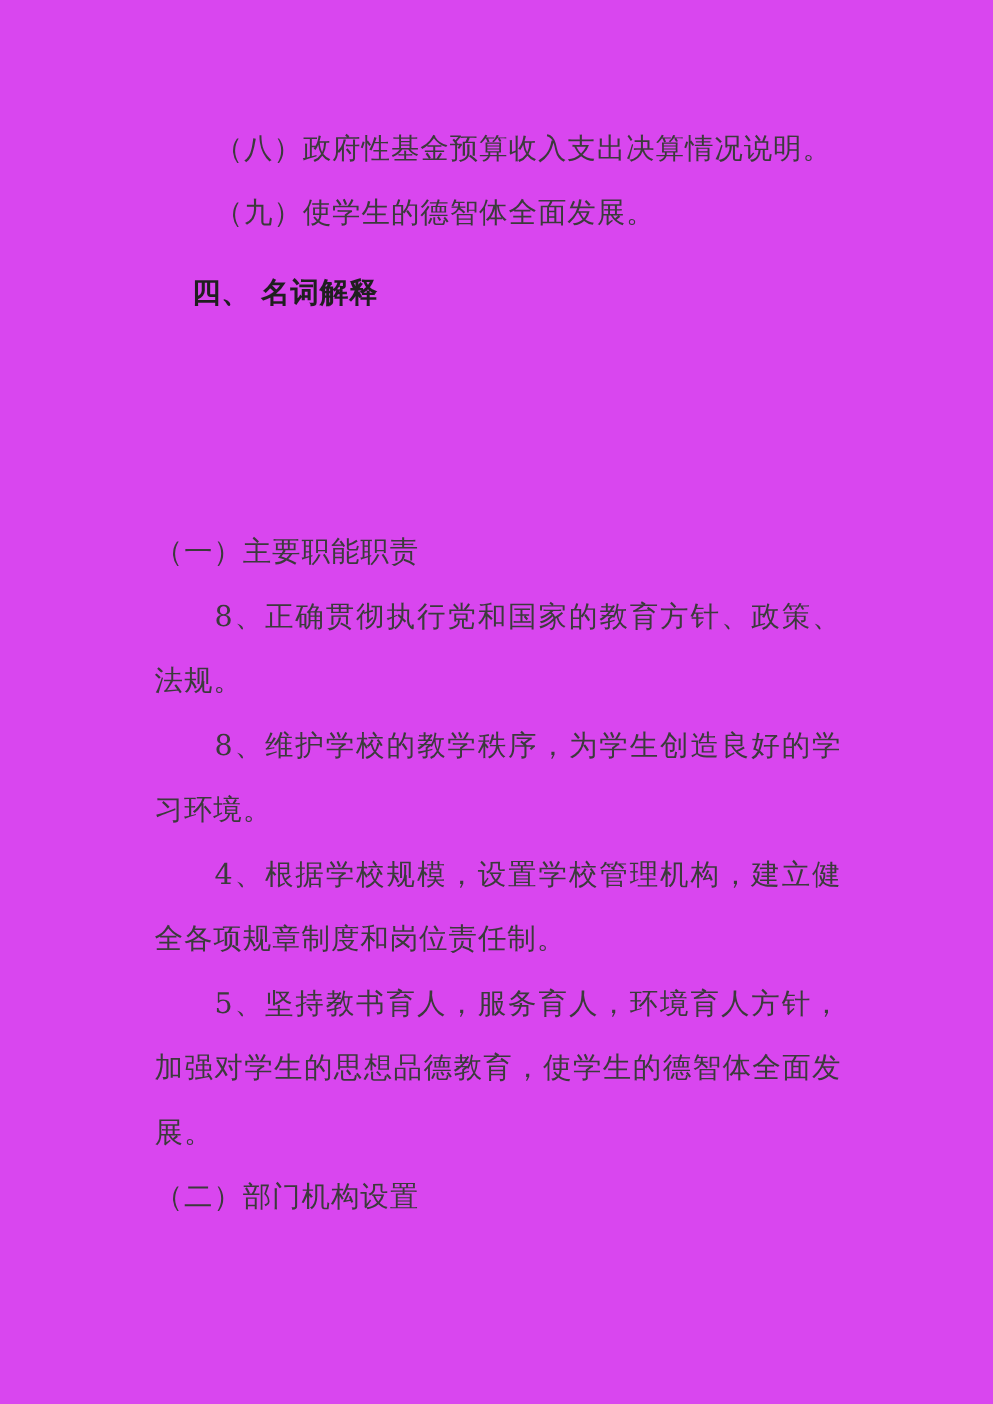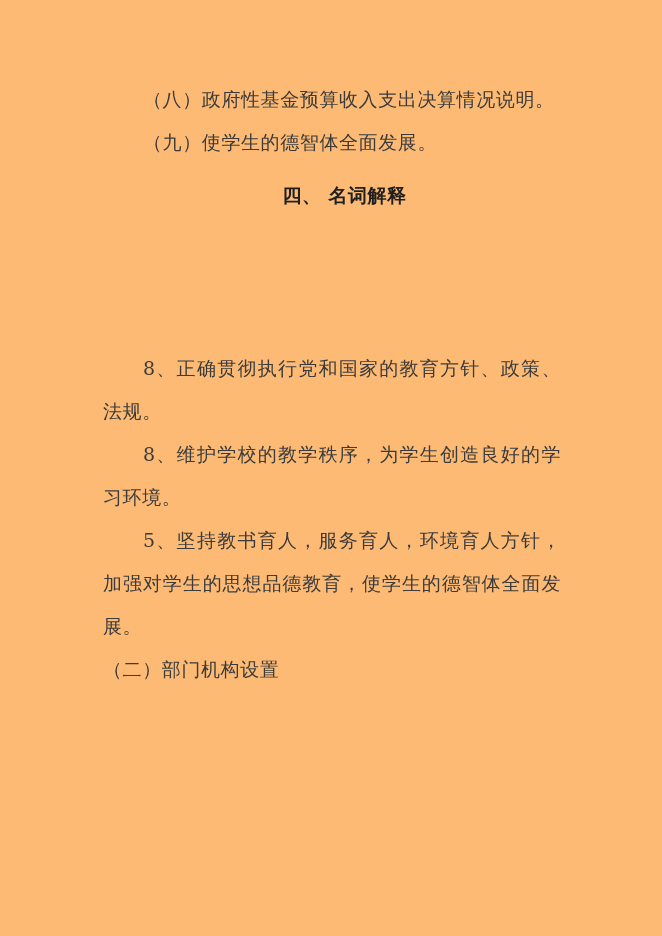--- a/index.html
+++ b/index.html
@@ -11,21 +11,21 @@
     width: 662px;
     height: 936px;
     overflow: hidden;
     font-family: "DejaVu Serif", "Liberation Serif", serif;
     -webkit-font-smoothing: antialiased;
   }
   .page {
     position: relative;
     width: 662px;
     height: 936px;
-    background: #fdba74;
+    background: #d946ef;
   }
   .content {
     position: absolute;
     left: 103px;
     top: 0;
     width: 458px;
   }
 
   
   .para {
@@ -45,21 +45,20 @@
   
   .heading-bold {
     font-family: "DejaVu Sans", "Liberation Sans", sans-serif;
     font-size: 19px;
     font-weight: bold;
     line-height: 43px;
     color: #1f1f1f;
     letter-spacing: 0.5px;
     margin: 0;
     text-indent: 25px;
-    text-align: center;
   }
   .heading-center {
     font-family: "DejaVu Sans", "Liberation Sans", sans-serif;
     font-size: 20px;
     font-weight: normal;
     line-height: 43px;
     color: #202020;
     letter-spacing: 0.8px;
     margin: 0;
     text-align: center;
@@ -85,25 +84,27 @@
 
     <div class="sp-gap-a"></div>
 
     <h2 class="heading-bold">四、 名词解释</h2>
 
     <div class="sp-break"></div>
 
 
     <div class="sp-gap-b"></div>
 
+    <p class="para indent-none">（一）主要职能职责</p>
 
     <p class="para indent-2">8、正确贯彻执行党和国家的教育方针、政策、法规。</p>
 
     <p class="para indent-2">8、维护学校的教学秩序，为学生创造良好的学习环境。</p>
 
 
+    <p class="para indent-2">4、根据学校规模，设置学校管理机构，建立健全各项规章制度和岗位责任制。</p>
 
     <p class="para indent-2">5、坚持教书育人，服务育人，环境育人方针，加强对学生的思想品德教育，使学生的德智体全面发展。</p>
 
     <p class="para indent-none">（二）部门机构设置</p>
 
   </div>
 </div>
 
 </body></html>

